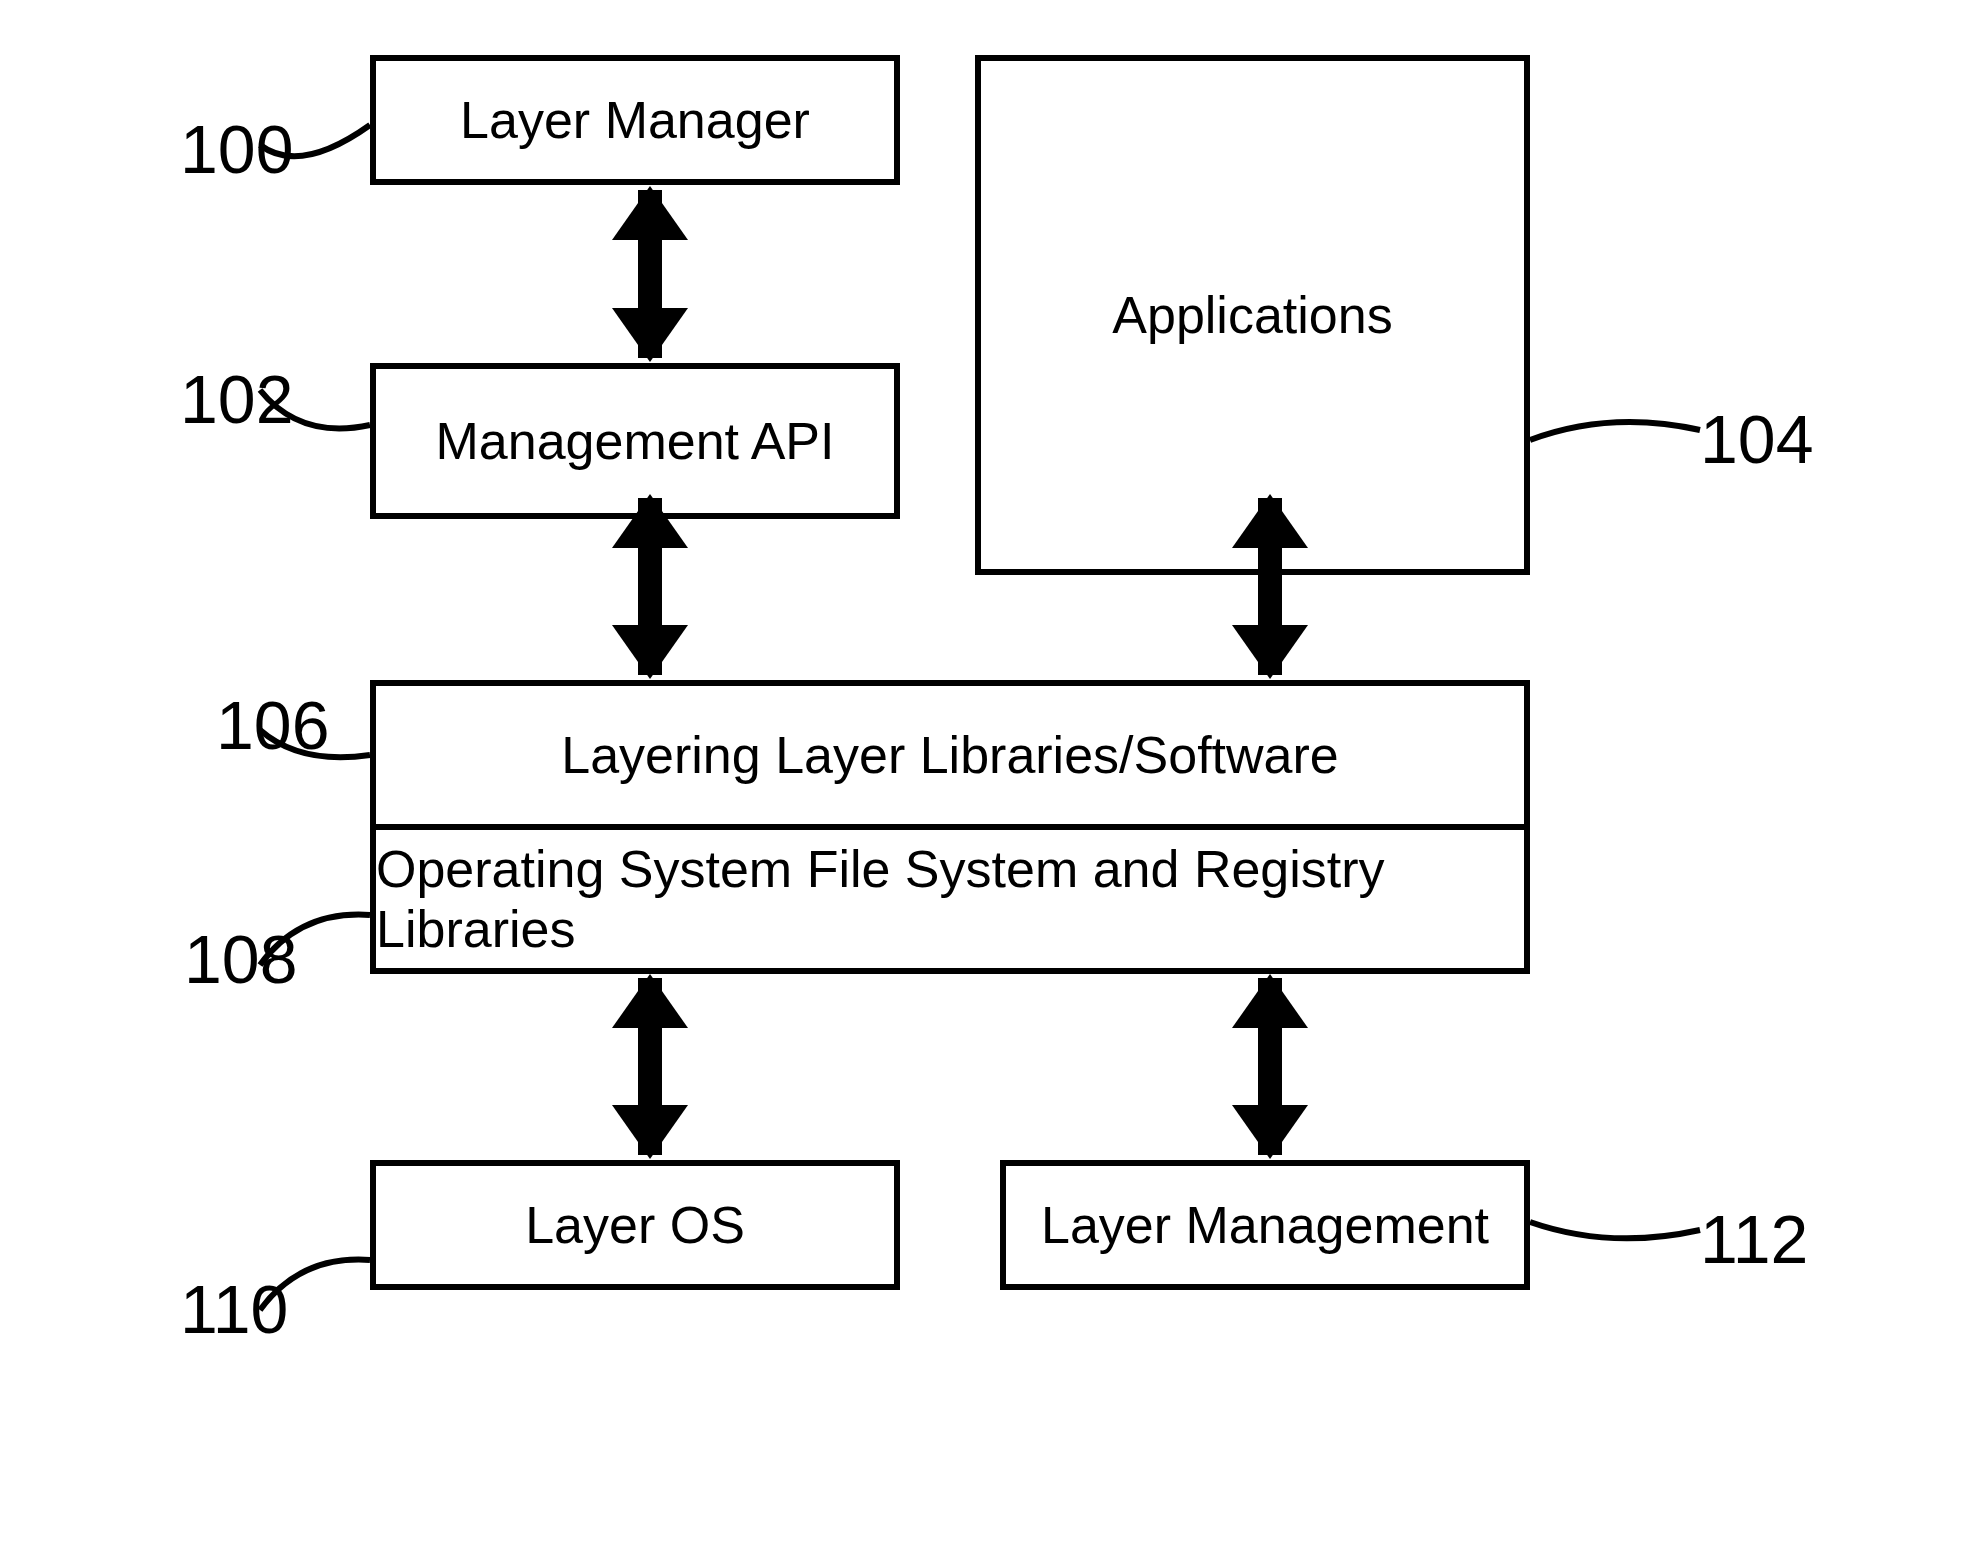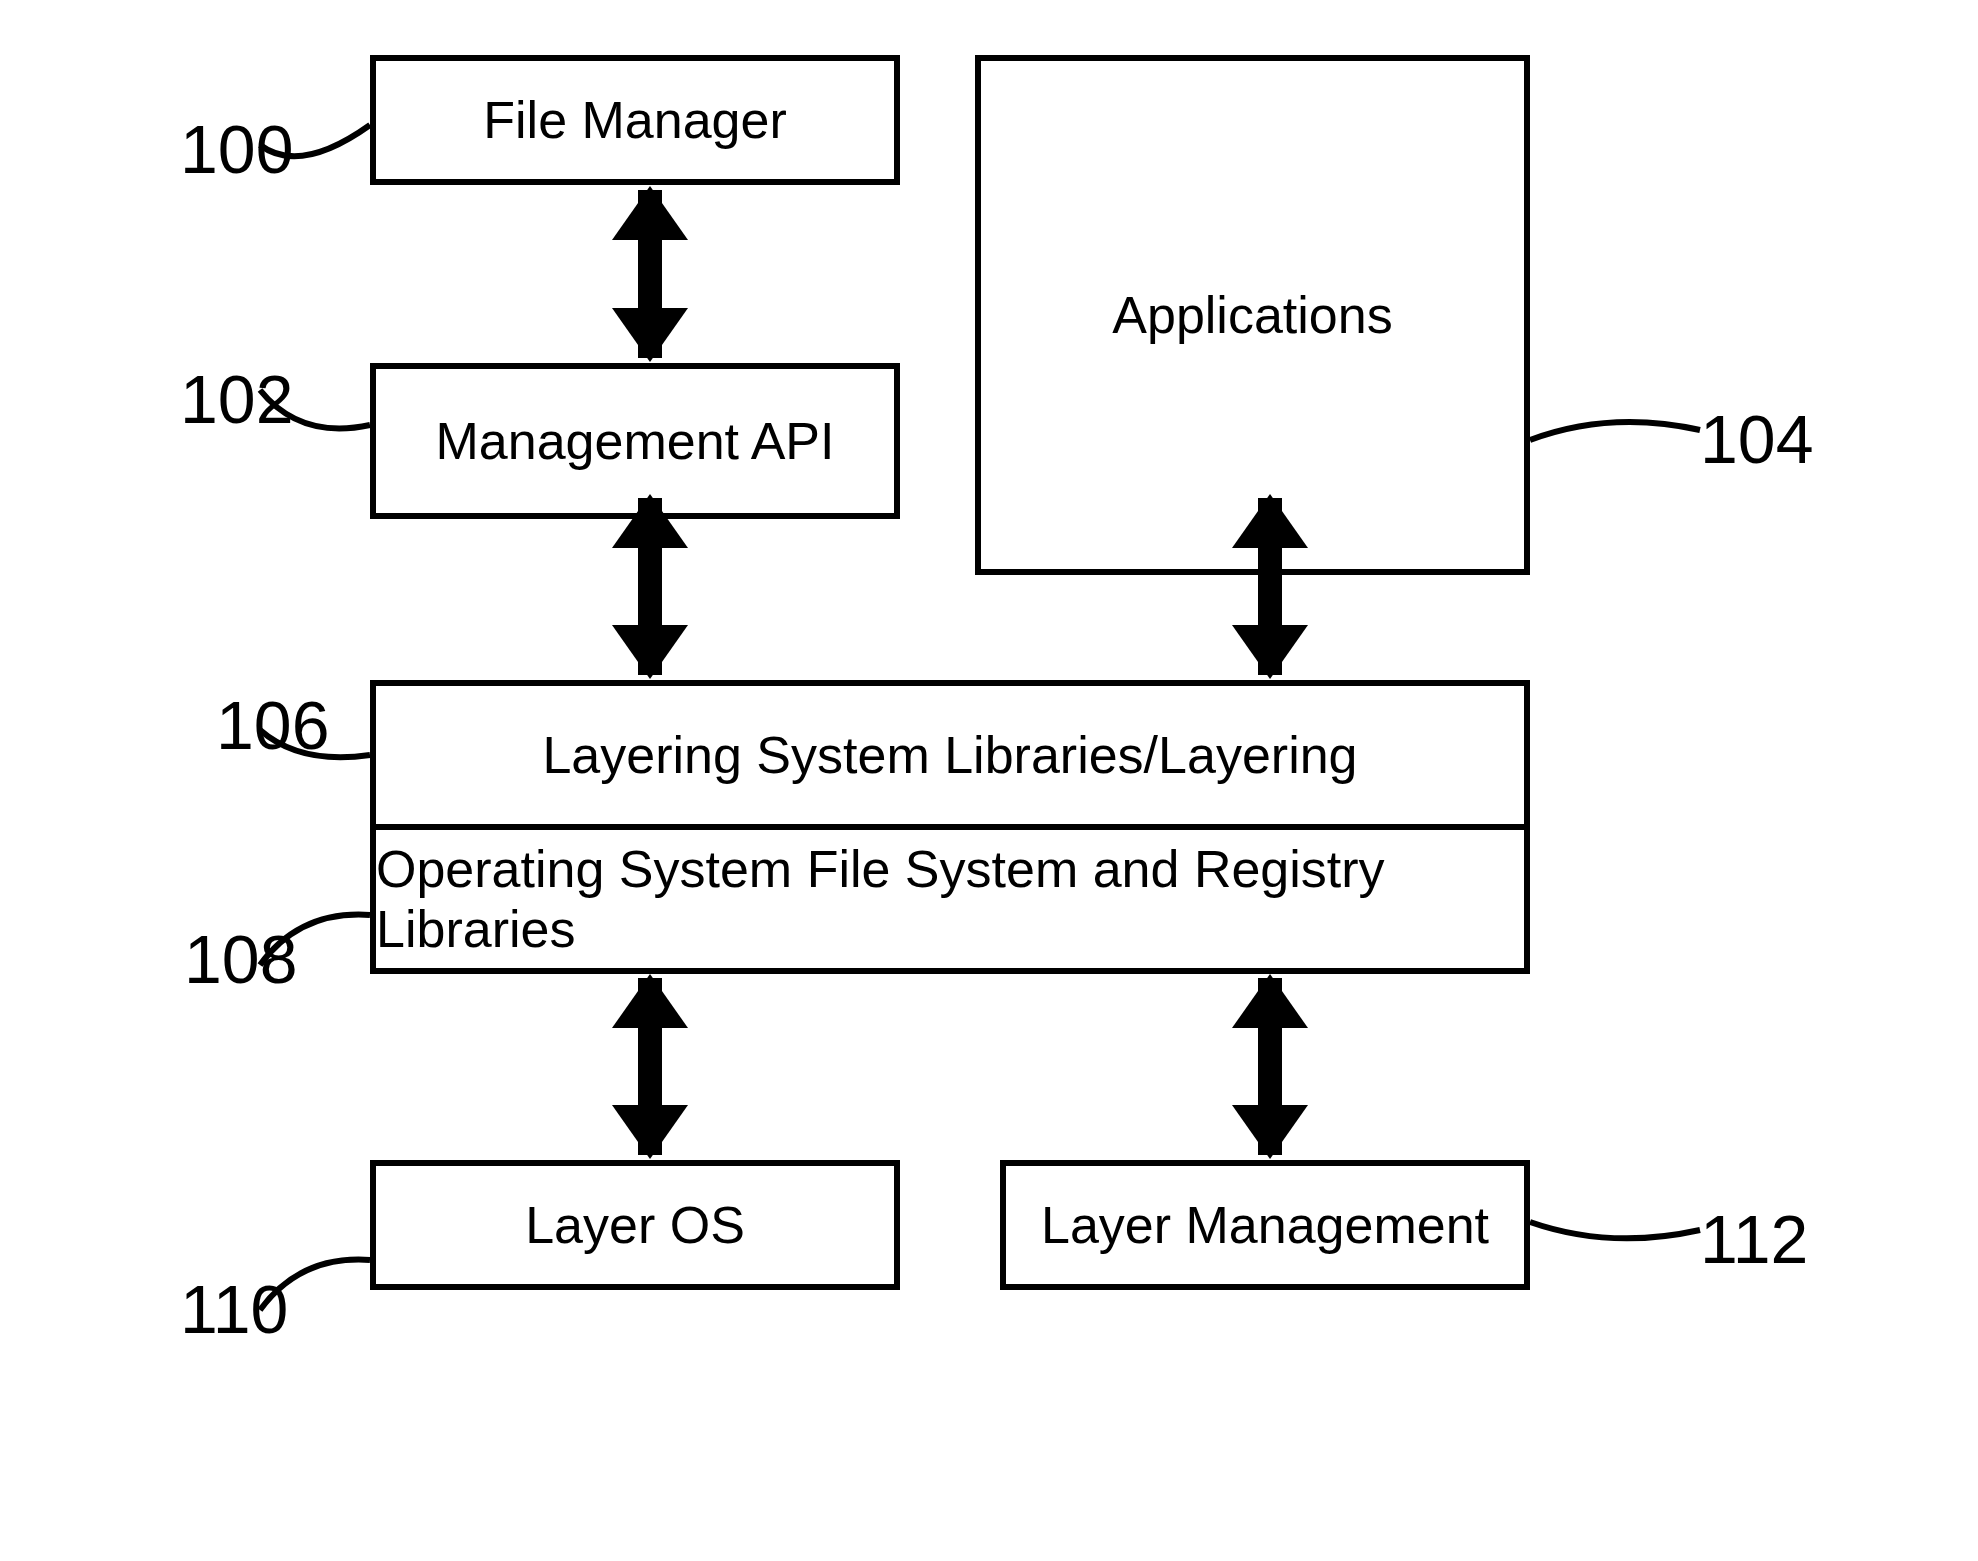--- a/index.html
+++ b/index.html
@@ -66,33 +66,33 @@
     overflow: visible;
     pointer-events: none;
   }
 </style>
 </head>
 <body>
 
 <div class="stage">
 
   <div class="box" style="left:370px; top:55px; width:530px; height:130px;">
-    <span>File Manager</span>
+    <span>Layer Manager</span>
   </div>
 
   <div class="box" style="left:370px; top:363px; width:530px; height:156px;">
     <span>Management API</span>
   </div>
 
   <div class="box" style="left:975px; top:55px; width:555px; height:520px;">
     <span>Applications</span>
   </div>
 
   <div class="box" style="left:370px; top:680px; width:1160px; height:150px;">
-    <span>Layering System Libraries/Layering</span>
+    <span>Layering Layer Libraries/Software</span>
   </div>
 
   <div class="box" style="left:370px; top:824px; width:1160px; height:150px;">
     <span>Operating System File System and Registry Libraries</span>
   </div>
 
   <div class="box" style="left:370px; top:1160px; width:530px; height:130px;">
     <span>Layer OS</span>
   </div>
 

